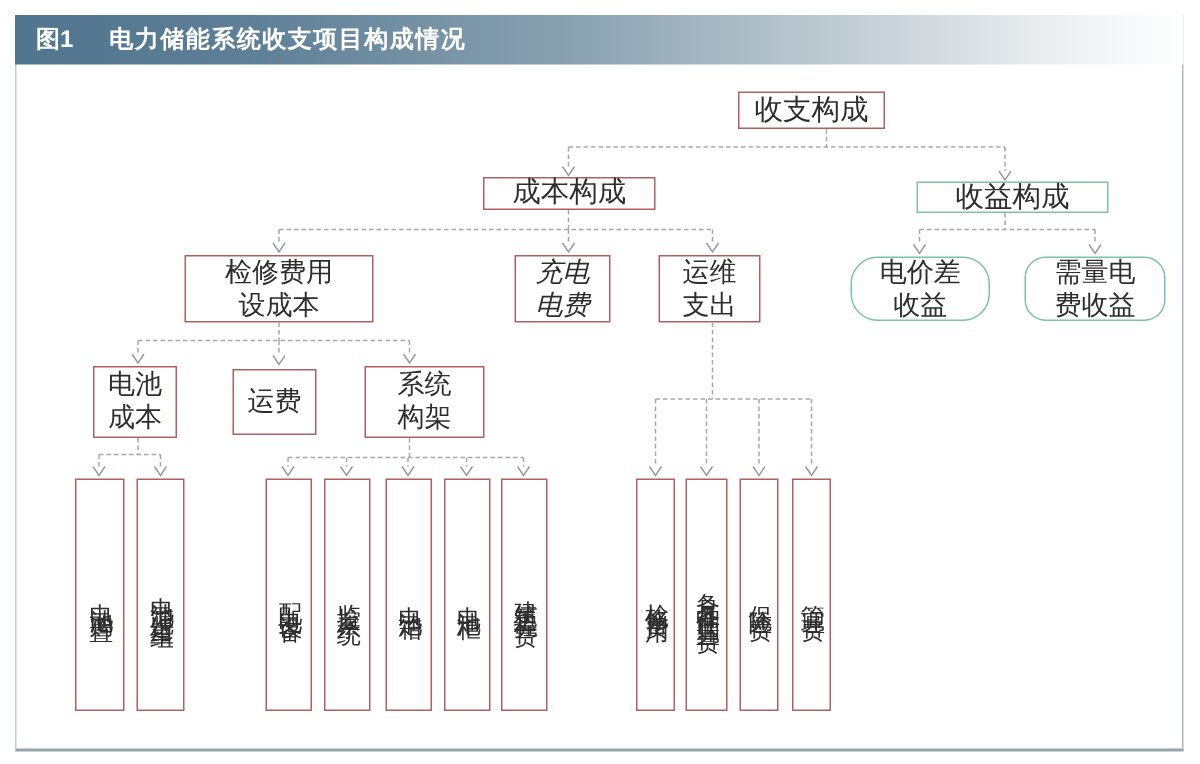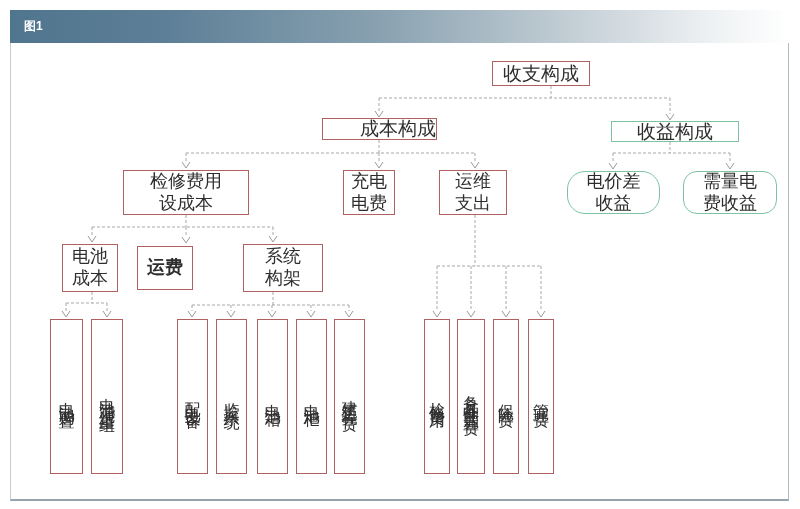--- a/index.html
+++ b/index.html
@@ -2,39 +2,40 @@
 <html><head>
 <meta charset="utf-8">
 <style>
   html,body{margin:0;padding:0;background:#ffffff;}
   body{width:800px;height:509px;position:relative;font-family:"Liberation Sans","DejaVu Sans",sans-serif;overflow:hidden;}
   .frame{position:absolute;left:10px;top:10px;width:779px;height:491px;
          border-left:1px solid #c2cdd2;border-right:1px solid #aebbc1;border-bottom:2px solid #96a5ac;
          background:#ffffff;box-sizing:border-box;}
   .titlebar{position:absolute;left:10px;top:10px;width:779px;height:33px;
             background:linear-gradient(90deg,#50758e 0%,#5d7f97 20%,#8aa2b1 48%,#c3ced5 72%,#eef1f3 90%,#ffffff 100%);
-            color:#ffffff;display:flex;align-items:center;font-weight:bold;font-size:12px;box-sizing:border-box;}
+            color:#ffffff;display:flex;align-items:center;font-weight:bold;font-size:16px;box-sizing:border-box;}
   .fig-tag{margin-left:14px;}
   .fig-title{margin-left:24px;letter-spacing:1px;}
   svg.wires{position:absolute;left:0;top:0;width:800px;height:509px;pointer-events:none;}
   .node{position:absolute;background:#fff;border:1.5px solid #b06060;color:#2e2e2e;
         display:flex;align-items:center;justify-content:center;text-align:center;box-sizing:border-box;}
   .node span{white-space:pre-line;}
   .green{border-color:#7cc3a4;}
   .f19 span{font-size:19px;line-height:1.05;}
   .f18 span{font-size:18px;line-height:1.22;}
   .vnode span{writing-mode:vertical-rl;text-orientation:upright;font-size:16px;line-height:1;letter-spacing:.25em;white-space:normal;}
 </style>
 </head>
 <body>
 
 <div class="frame"></div>
 
 <div class="titlebar">
   <span class="fig-tag">图1</span>
+  <span class="fig-title">电力储能系统收支项目构成情况</span>
 </div>
 
 <svg class="wires" viewBox="0 0 800 509">
   <g stroke="#a8a8a8" stroke-width="1" fill="none" stroke-dasharray="3 2">
     <path d="M551 86V98 M379 98H670 M379 98V111 M670 98V114"></path>
     <path d="M379 140V153 M186 153H475 M186 153V162 M379 153V162 M475 153V162"></path>
     <path d="M670 142V153 M613 153H730 M613 153V163 M730 153V163"></path>
     <path d="M186 215V227 M92 227H273 M92 227V236 M186 227V237 M273 227V236"></path>
     <path d="M92 292V303 M66 303H107 M66 303V311 M107 303V311"></path>
     <path d="M273 292V305 M192 305H349 M192 305V311 M231 305V311 M272 305V311 M311 305V311 M349 305V311"></path>
@@ -48,53 +49,53 @@
       M62 311L66 317L70 311 M103 311L107 317L111 311
       M188 311L192 317L196 311 M227 311L231 317L235 311 M268 311L272 317L276 311 M307 311L311 317L315 311 M345 311L349 317L353 311
       M433 311L437 317L441 311 M467 311L471 317L475 311 M502 311L506 317L510 311 M537 311L541 317L545 311"></path>
   </g>
 </svg>
 
 <div class="node f19" style="left:492px;top:61px;width:98px;height:25px;">
   <span>收支构成</span>
 </div>
 
-<div class="node f19" style="left:322px;top:118px;width:115px;height:22px;justify-content:flex-end;">
+<div class="node f19" style="left:322px;top:118px;width:115px;height:22px;">
   <span>成本构成</span>
 </div>
 <div class="node f19 green" style="left:611px;top:121px;width:128px;height:21px;">
   <span>收益构成</span>
 </div>
 
 <div class="node f18" style="left:123px;top:170px;width:126px;height:45px;">
   <span>检修费用
 设成本</span>
 </div>
-<div class="node f18" style="left:343px;top:170px;width:52px;height:45px;">
+<div class="node f18" style="left:343px;top:170px;width:64px;height:45px;font-style:italic;">
   <span>充电
 电费</span>
 </div>
 <div class="node f18" style="left:439px;top:170px;width:68px;height:45px;">
   <span>运维
 支出</span>
 </div>
 <div class="node f18 green" style="left:567px;top:171px;width:93px;height:43px;border-radius:18px;">
   <span>电价差
 收益</span>
 </div>
 <div class="node f18 green" style="left:683px;top:171px;width:94px;height:43px;border-radius:14px;">
   <span>需量电
 费收益</span>
 </div>
 
 <div class="node f18" style="left:62px;top:244px;width:56px;height:48px;">
   <span>电池
 成本</span>
 </div>
-<div class="node f18" style="left:137px;top:246px;width:56px;height:44px;font-weight:bold;">
+<div class="node f18" style="left:155px;top:246px;width:56px;height:44px;">
   <span>运费</span>
 </div>
 <div class="node f18" style="left:243px;top:244px;width:80px;height:48px;">
   <span>系统
 构架</span>
 </div>
 
 <div class="node vnode" style="left:50px;top:319px;width:33px;height:155px;">
   <span>电池购置</span>
 </div>

